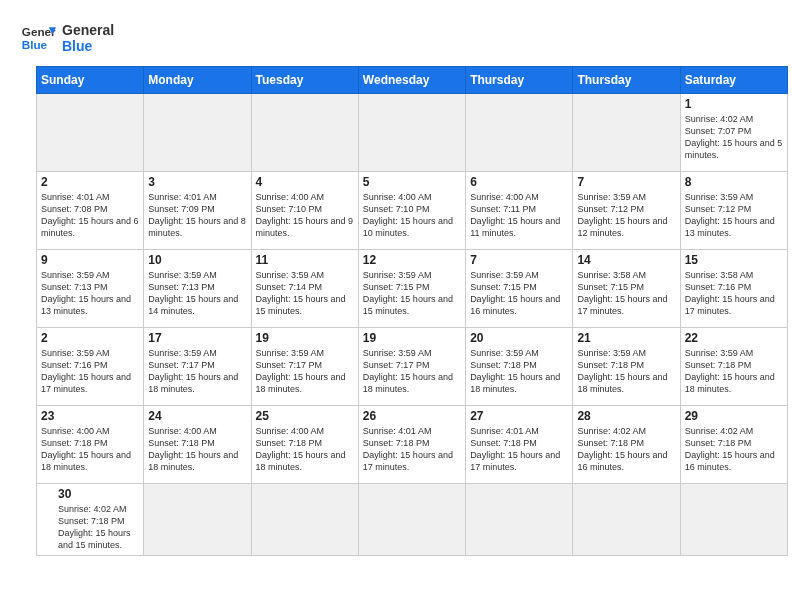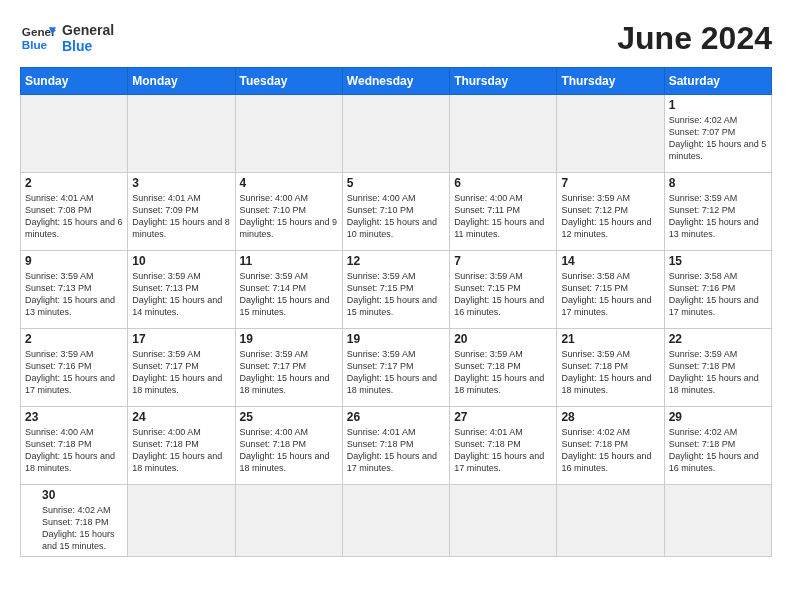--- a/index.html
+++ b/index.html
@@ -34,20 +34,21 @@
       color: #222;
     }
     .calendar-subtitle {
       font-size: 15px;
       color: #444;
     }
     table {
       width: 100%;
       border-collapse: collapse;
       table-layout: fixed;
+      margin-left: 16px;
     }
     thead th {
       background: #1a73e8;
       color: #fff;
       font-size: 12px;
       font-weight: bold;
       padding: 6px 4px;
       text-align: left;
       border: 1px solid #1565c0;
     }
@@ -89,21 +90,20 @@
       <text x="2" y="18" font-size="13" font-weight="bold" fill="#333">General</text>
       <text x="2" y="32" font-size="13" font-weight="bold" fill="#1a73e8">Blue</text>
       <polygon points="32,8 40,8 36,16" fill="#1a73e8"></polygon>
     </svg>
     <div>
       <div style="font-size:14px; font-weight:bold; color:#333;">General</div>
       <div style="font-size:14px; font-weight:bold; color:#1a73e8;">Blue</div>
     </div>
   </div>
   <div class="title-block">
-    <div class="calendar-title">June 2024</div>
   </div>
 </div>
 
 <table>
   <thead>
     <tr>
     <th>Sunday</th>
         <th>Monday</th>
         <th>Tuesday</th>
         <th>Wednesday</th>

